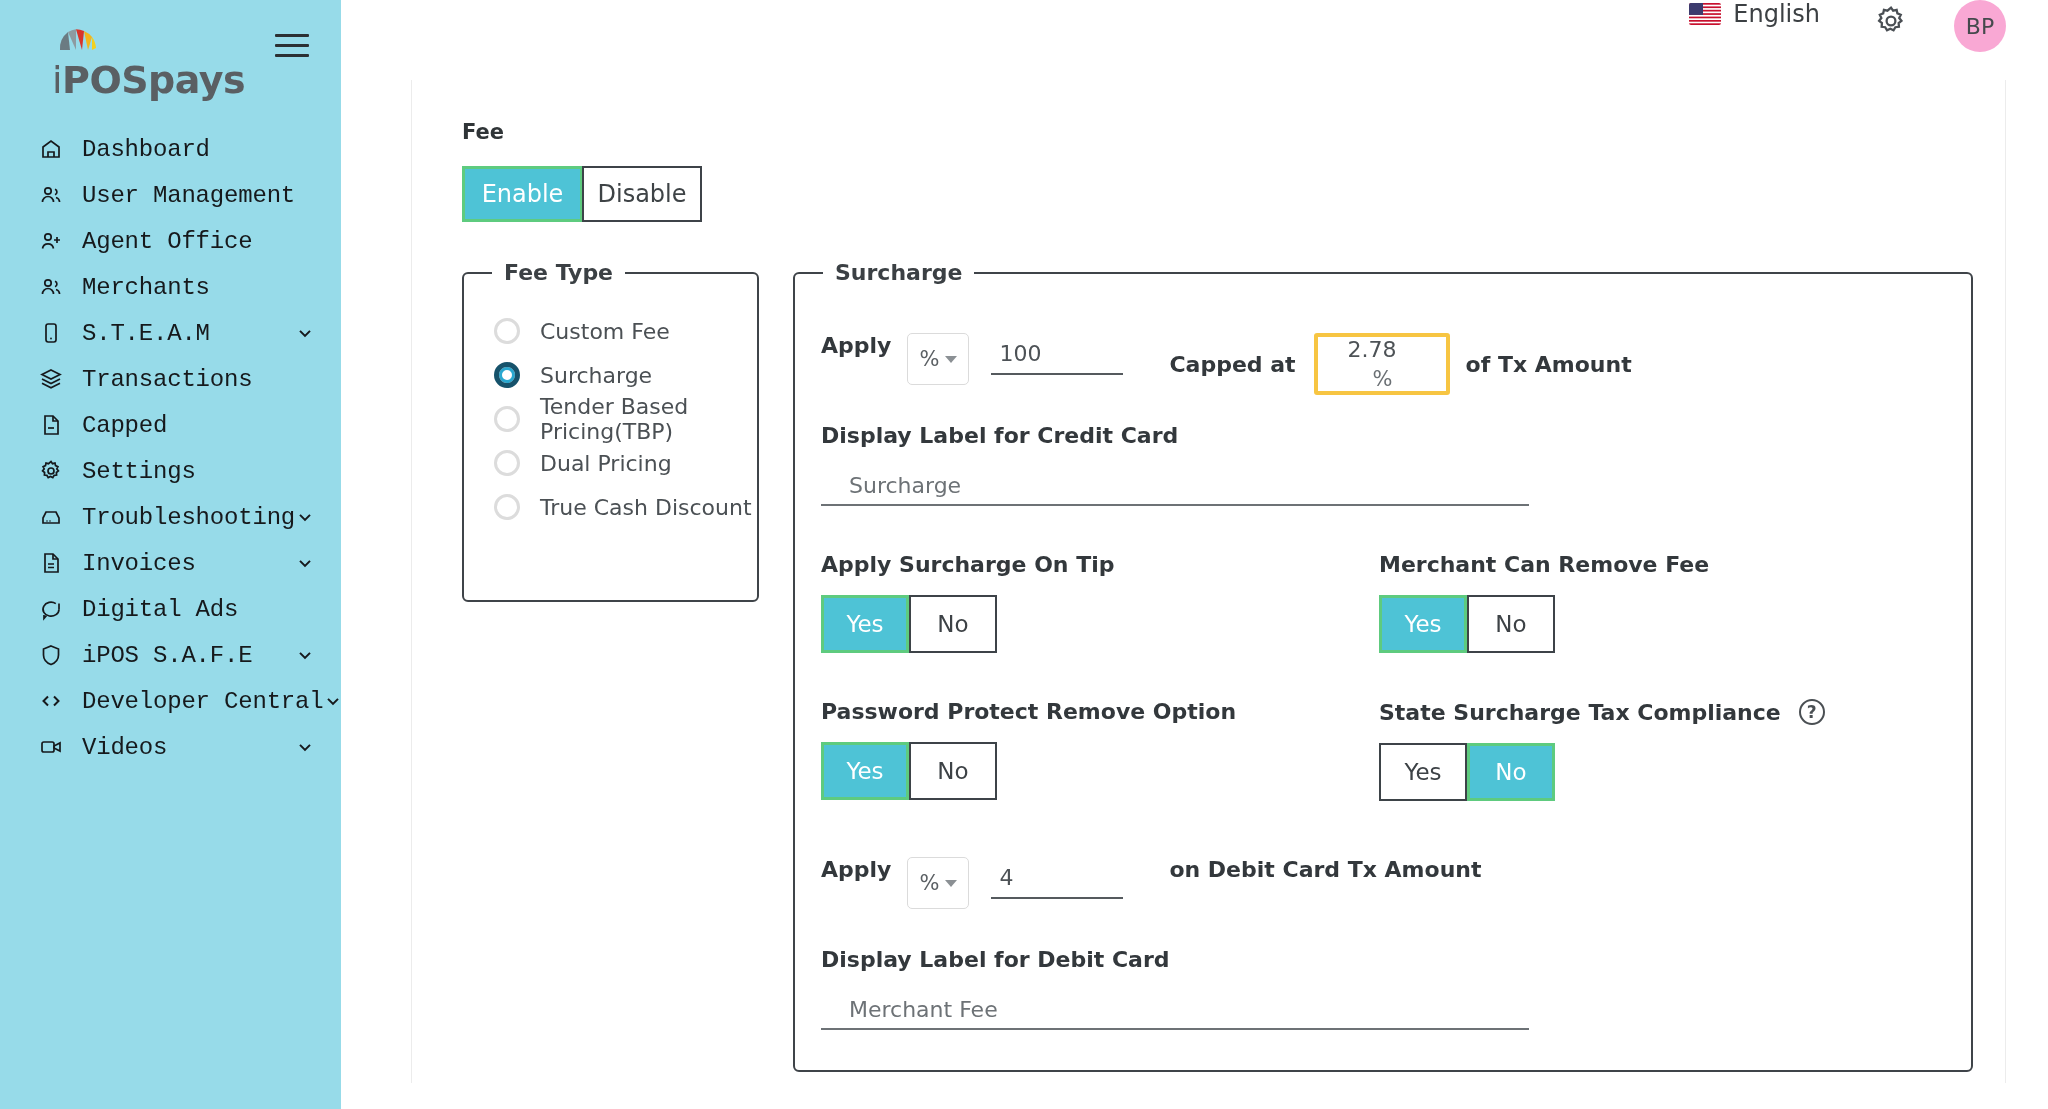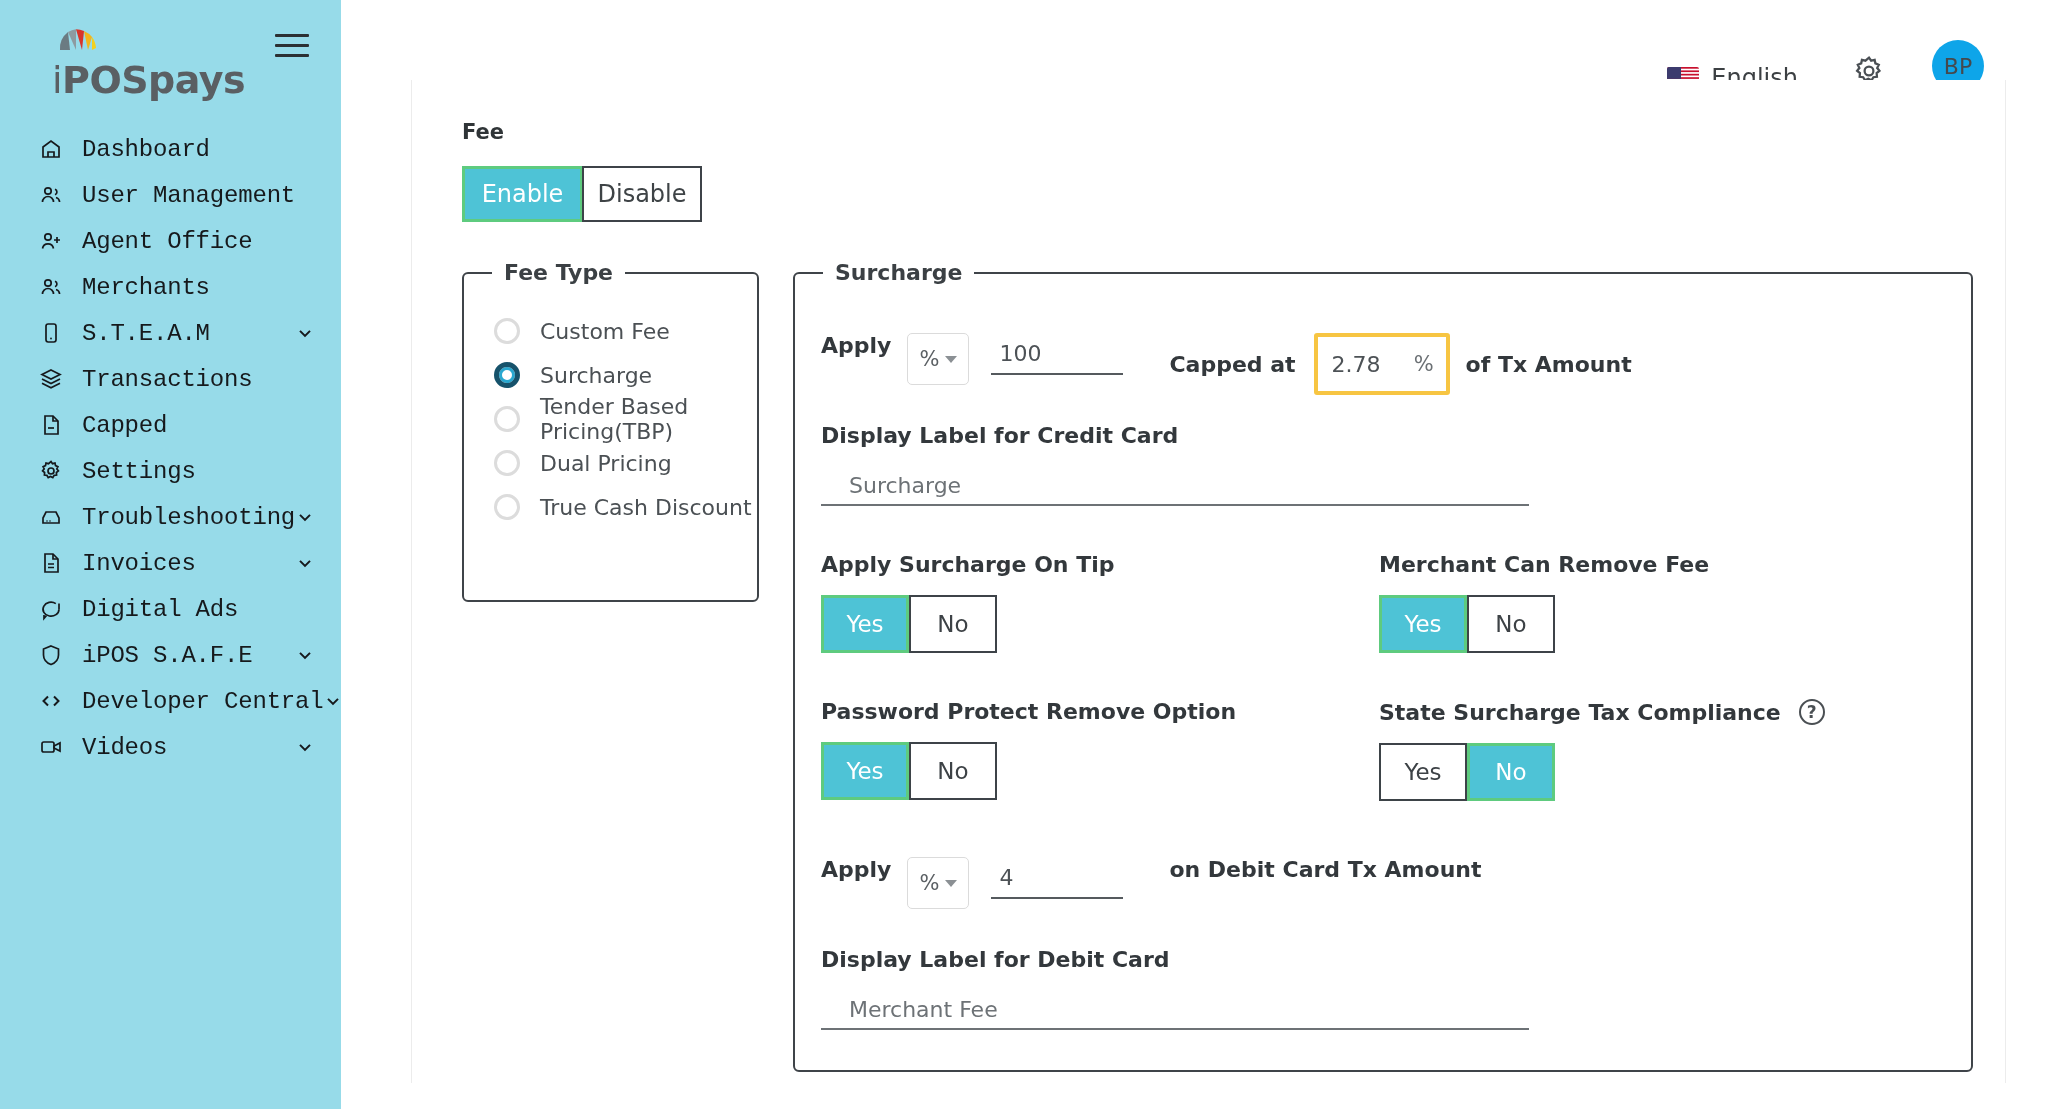--- a/index.html
+++ b/index.html
@@ -60,34 +60,34 @@
     letter-spacing: -0.2px;
     white-space: nowrap;
   }
   .nav-chev { margin-left: auto; display: flex; align-items: center; color: #16191c; }
 
   
   .main {
     flex: 1; position: relative; background: #ffffff; height: 1109px;
   }
   .topbar {
-    height: 92px; display: flex; align-items: flex-end; justify-content: flex-end;
-    padding-right: 64px;
+    height: 92px; display: flex; align-items: flex-start; justify-content: flex-end;
+    padding-right: 42px;
     gap: 16px;
   }
   .lang {
     display: flex; align-items: center; gap: 12px; cursor: pointer;
     margin-right: 34px;
   }
   .flag { width: 32px; height: 22px; border-radius: 2px; overflow: hidden; position: relative; display:block; }
   .lang-text { font-size: 24px; color: #3c4043; font-family: "DejaVu Sans", sans-serif; font-weight: 500; }
   .gear-btn { width: 42px; height: 42px; display: flex; align-items: center; justify-content: center; cursor: pointer; margin-right: 26px; color: #4a4f54; }
   .avatar {
     width: 52px; height: 52px; border-radius: 50%;
-    background: #0ea5e9; color: #45494d;
+    background: #f9a8d4; color: #45494d;
     display: flex; align-items: center; justify-content: center;
     font-size: 22px; font-family: "DejaVu Sans", sans-serif; cursor: pointer;
   }
 
   .content-panel {
     position: absolute;
     left: 70px; top: 80px; right: 42px; bottom: 26px;
     background: #ffffff;
     border-left: 1px solid #ececec;
     border-right: 1px solid #ececec;
@@ -177,20 +177,21 @@
     margin-left: 46px;
     display: flex; align-items: center;
   }
   .capped-field {
     margin-left: 18px;
     width: 136px; height: 62px;
     border: 4px solid #f7c542; border-radius: 3px;
     background: #fff;
     display: flex; align-items: center; justify-content: space-between;
     padding: 0 12px 0 14px;
+    flex-direction: column;
   }
   .capped-field input {
     border: none; outline: none; background: transparent;
     width: 70px; font-size: 22px; color: #4d5256;
     font-family: "DejaVu Sans", sans-serif;
   }
   .capped-field .pctmark { font-size: 21px; color: #6b7074; font-family: "DejaVu Sans", sans-serif; }
   .of-tx { margin-left: 16px; }
 
   .field-block { margin-top: 28px; }

